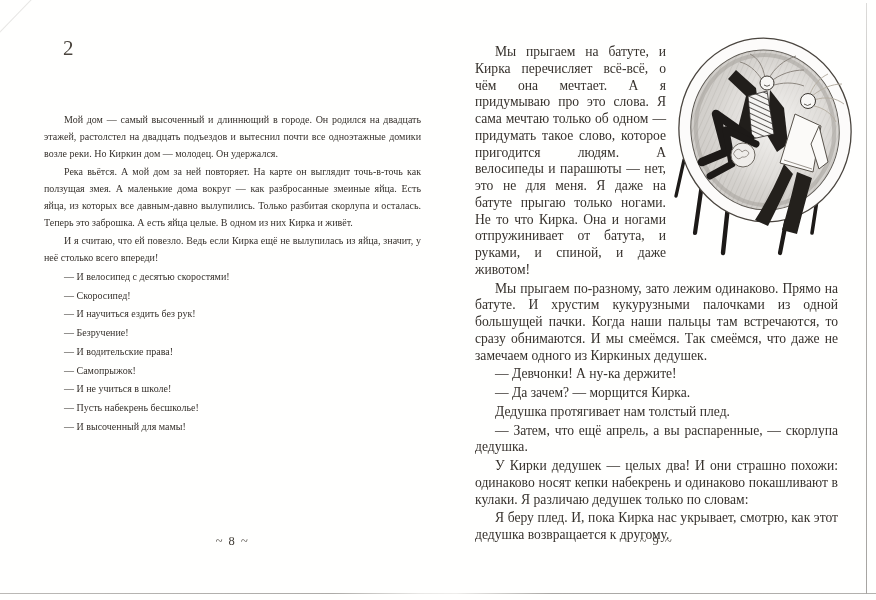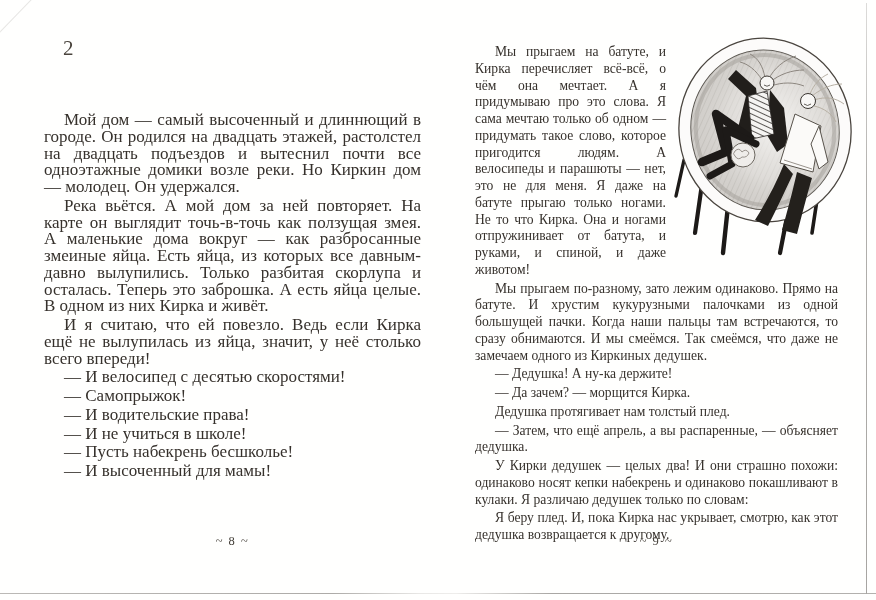--- a/index.html
+++ b/index.html
@@ -25,21 +25,21 @@
   .page { position:absolute; top:0; height:600px; }
   .page-left  { left:42px;  width:381px; }
   .page-right { left:473px; width:367px; }
 
   .chapter-number {
     position:absolute; left:21px; top:36px;
     font-size:21px; color:#4a443d;
   }
   .body-text {
     position:absolute; left:0; width:381px; top:110px;
-    font-size:17px; line-height:16.75px; text-align:justify;
+    font-size:10px; line-height:16.75px; text-align:justify;
   }
   .body-text-right { position:absolute; left:0; width:367px; top:42px;
     font-size:13.6px; line-height:16.75px; text-align:justify; }
   .body-text p, .body-text-right p { margin:2px; text-indent:20px; }
 
   .footer {
     position:absolute; top:534px; left:0; width:100%;
     text-align:center; font-size:12.5px; letter-spacing:1.5px; color:#45403a;
   }
 
@@ -61,22 +61,25 @@
   <div class="edge-right"></div>
 
   <div class="page page-left">
     <div class="chapter-number">2</div>
 
     <div class="body-text">
       <p>Мой дом — самый высоченный и длиннющий в городе. Он родился на двадцать этажей, растолстел на двадцать подъездов и вытеснил почти все одноэтажные домики возле реки. Но Киркин дом — молодец. Он удержался.</p>
       <p>Река вьётся. А мой дом за ней повторяет. На карте он выглядит точь-в-точь как ползущая змея. А маленькие дома вокруг — как разбросанные змеиные яйца. Есть яйца, из которых все давным-давно вылупились. Только разбитая скорлупа и осталась. Теперь это заброшка. А есть яйца целые. В одном из них Кирка и живёт.</p>
       <p>И я считаю, что ей повезло. Ведь если Кирка ещё не вылупилась из яйца, значит, у неё столько всего впереди!</p>
       <p>— И велосипед с десятью скоростями!</p>
+      <p>— Скоросипед!</p>
+      <p>— И научиться ездить без рук!</p>
+      <p>— Безручение!</p>
+      <p>— И водительские права!</p>
       <p>— Самопрыжок!</p>
-      <p>— И водительские права!</p>
       <p>— И не учиться в школе!</p>
       <p>— Пусть набекрень бесшколье!</p>
       <p>— И высоченный для мамы!</p>
     </div>
 
     <div class="footer">~ 8 ~</div>
   </div>
 
   <div class="page page-right">
     <div class="body-text-right">
@@ -153,23 +156,23 @@
 
           <g>
             <circle cx="79" cy="121" r="12" fill="#efedea" stroke="#6b665f" stroke-width="1"></circle>
             <path d="M71,117 q4,-4 7,1 q4,-4 7,1 q-2,5 -7,4 q-4,4 -7,-1 q-3,-2 0,-5 Z" fill="none" stroke="#8d8780" stroke-width="0.9"></path>
           </g>
         </svg>
       </div>
 
       <p>Мы прыгаем на батуте, и Кирка перечисляет всё-всё, о чём она мечтает. А я придумываю про это слова. Я сама мечтаю только об одном — придумать такое слово, которое пригодится людям. А велосипеды и парашюты — нет, это не для меня. Я даже на батуте прыгаю только ногами. Не то что Кирка. Она и ногами отпружинивает от батута, и руками, и спиной, и даже животом!</p>
       <p>Мы прыгаем по-разному, зато лежим одинаково. Прямо на батуте. И хрустим кукурузными палочками из одной большущей пачки. Когда наши пальцы там встречаются, то сразу обнимаются. И мы смеёмся. Так смеёмся, что даже не замечаем одного из Киркиных дедушек.</p>
-      <p>— Дедушка! А ну-ка держите!</p>
+      <p>— Девчонки! А ну-ка держите!</p>
       <p>— Да зачем? — морщится Кирка.</p>
       <p>Дедушка протягивает нам толстый плед.</p>
-      <p>— Затем, что ещё апрель, а вы распаренные, — объясняет дедушка.</p>
+      <p>— Затем, что ещё апрель, а вы распаренные, — скорлупа дедушка.</p>
       <p>У Кирки дедушек — целых два! И они страшно похожи: одинаково носят кепки набекрень и одинаково покашливают в кулаки. Я различаю дедушек только по словам:</p>
       <p>Я беру плед. И, пока Кирка нас укрывает, смотрю, как этот дедушка возвращается к другому.</p>
     </div>
 
     <div class="footer">~ 9 ~</div>
   </div>
 </div>
 
 </body></html>

